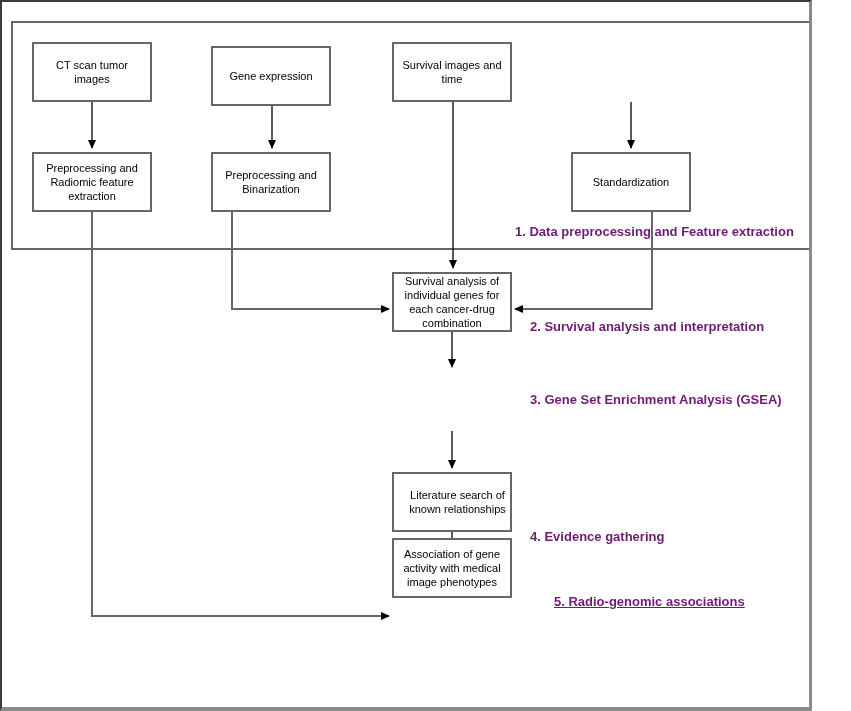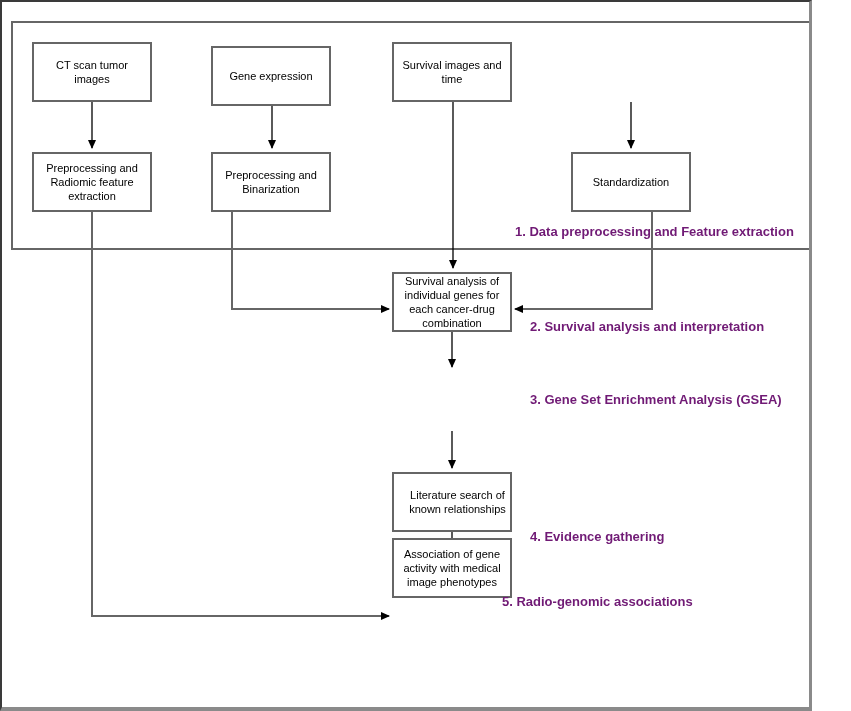--- a/index.html
+++ b/index.html
@@ -98,15 +98,15 @@
   <div class="node" style="left:390px; top:470px;padding-left:11px;">Literature search of
 known relationships</div>
   <div class="node" style="left:390px; top:536px;">Association of gene
 activity with medical
 image phenotypes</div>
 
   <div class="stage-label" style="left:513px; top:222px;">1. Data preprocessing and Feature extraction</div>
   <div class="stage-label" style="left:528px; top:317px;">2. Survival analysis and interpretation</div>
   <div class="stage-label" style="left:528px; top:390px;">3. Gene Set Enrichment Analysis (GSEA)</div>
   <div class="stage-label" style="left:528px; top:502px;margin-top:25px;">4. Evidence gathering</div>
-  <div class="stage-label" style="left:500px; top:592px;">5. Radio-genomic associations</div>
+  <div class="stage-label" style="left:552px; top:592px;text-decoration:underline;">5. Radio-genomic associations</div>
 
 </div>
 
 </body></html>

